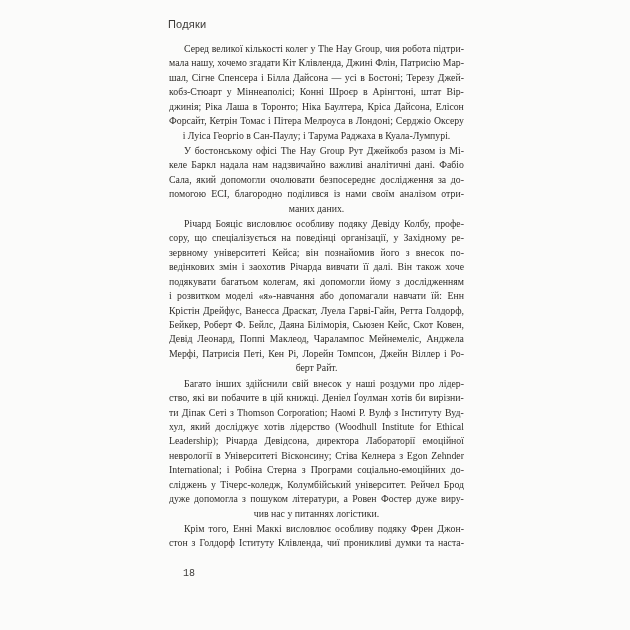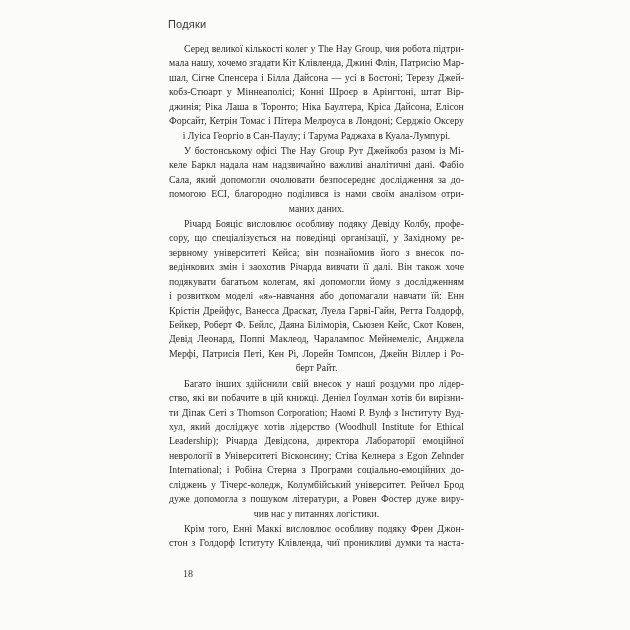--- a/index.html
+++ b/index.html
@@ -41,21 +41,21 @@
     overflow: hidden;
   }
   .line.first { padding-left: 15px; }
   .line.last {
     display: block;
     text-align: center;
   }
   .page-number {
     position: absolute;
     left: 183px; top: 567px;
-    font-family: Liberation Serif, serif;
+    font-family: Liberation Mono, monospace;
     font-size: 10px;
     line-height: 14px;
     color: var(--header, #3c3a37);
   }
 </style>
 </head>
 <body style="--bg: #fbfbfa; --fg: #2e2c29; --header: #3c3a37;">
 
 <div class="page">
   <div class="running-header">Подяки</div>

